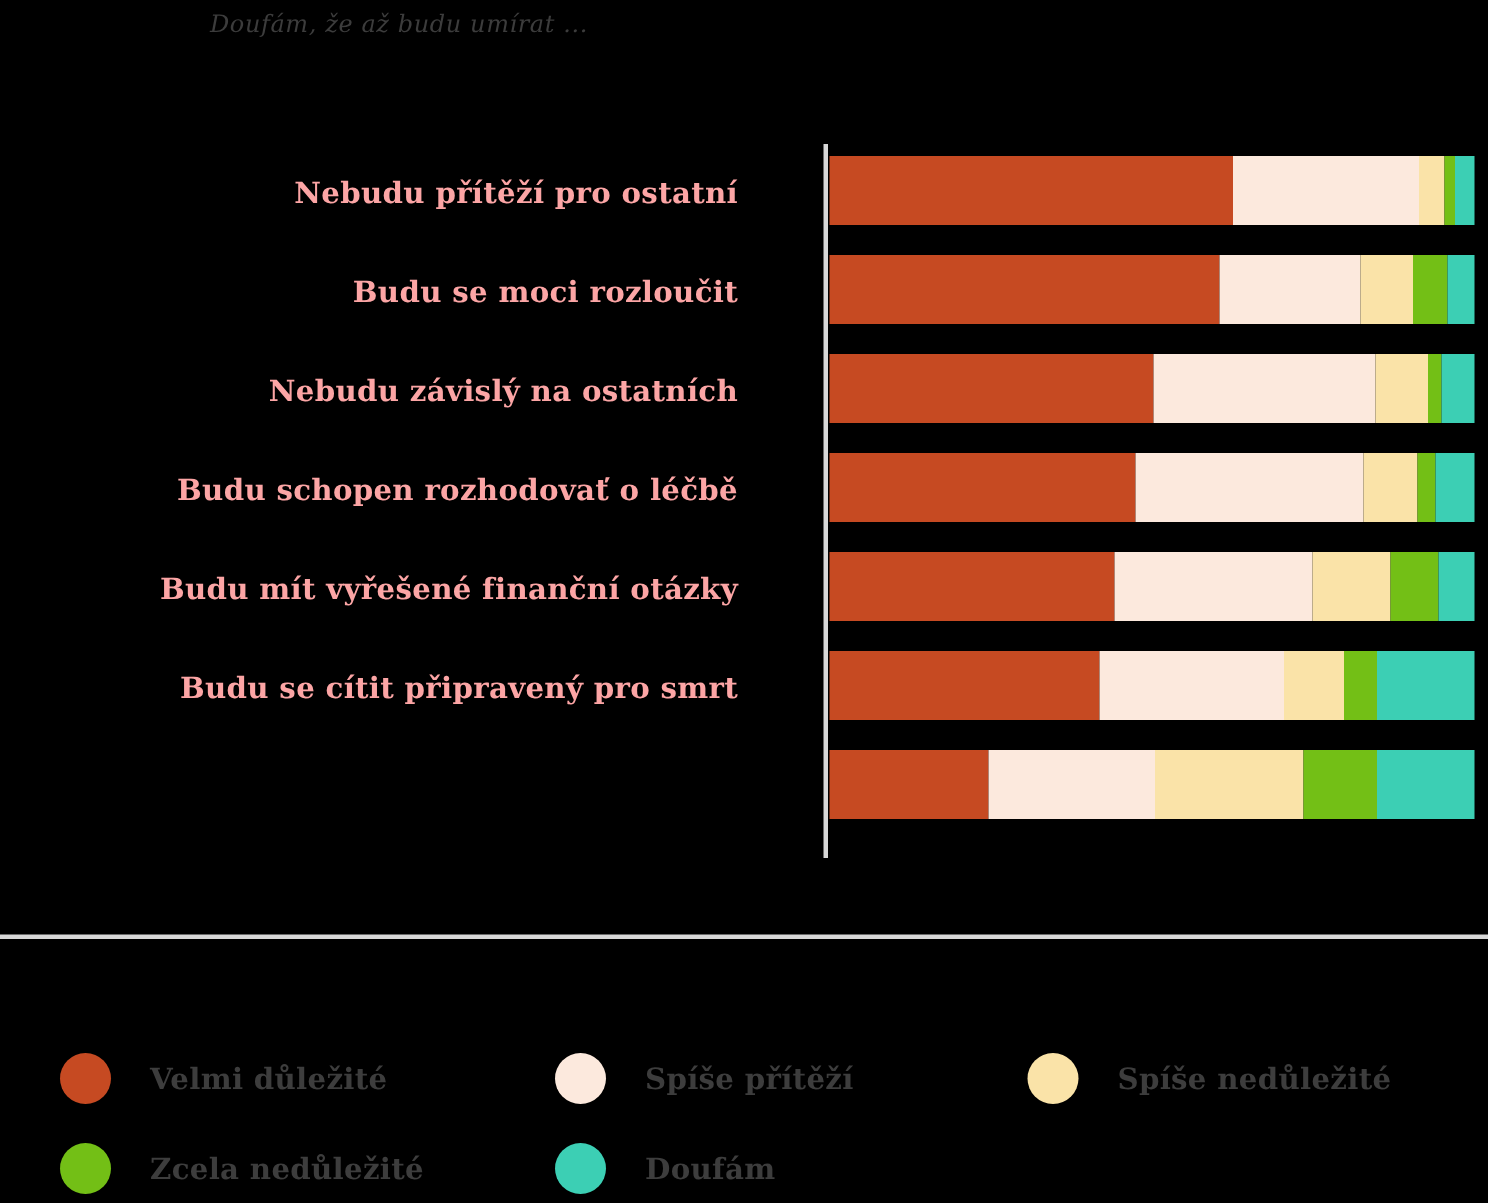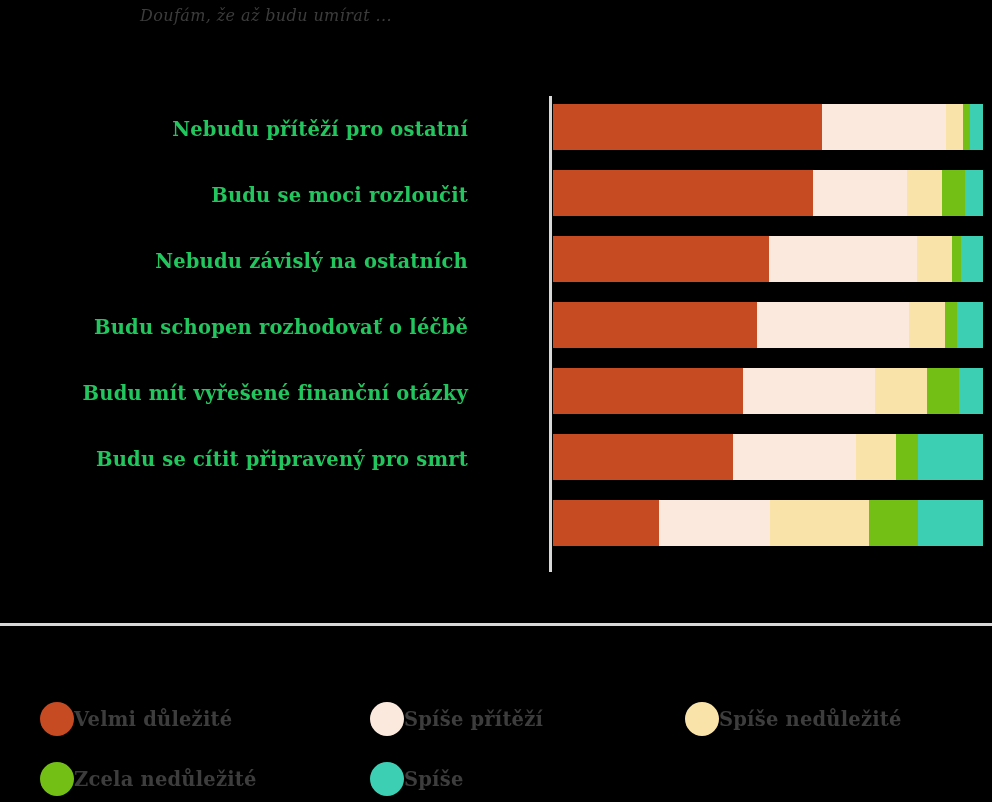--- a/index.html
+++ b/index.html
@@ -56,27 +56,27 @@
   }
 
   .bar-row {
     position: absolute;
     left: 0;
     width: 992px;
     height: 66px;
   }
   .bar-label {
     position: absolute;
-    right: 524px;
+    right: 500px;
     top: 50%;
     transform: translateY(-50%);
     font-family: "DejaVu Serif", "Liberation Serif", serif;
     font-size: 19.5px;
     font-weight: 700;
-    color: #22c55e;
+    color: #fca5a5;
     white-space: nowrap;
     text-align: right;
     letter-spacing: 0.2px;
   }
   .bar-track {
     position: absolute;
     left: 553px;
     top: 8px;
     height: 46px;
     width: 430px;
@@ -111,20 +111,21 @@
     align-items: center;
     white-space: nowrap;
   }
   .legend-swatch {
     width: 34px;
     height: 34px;
     border-radius: 50%;
     flex: 0 0 auto;
   }
   .legend-text {
+    margin-left: 26px;
     font-family: "DejaVu Serif", "Liberation Serif", serif;
     font-size: 19.5px;
     font-weight: 700;
     color: #3d3d3d;
     letter-spacing: 0.2px;
   }
   .lg-r0 { top: 12px; }
   .lg-r1 { top: 72px; }
   .lg-c0 { left: 40px; }
   .lg-c1 { left: 370px; }
@@ -226,17 +227,17 @@
       <div class="legend-item lg-r0 lg-c2">
         <span class="legend-swatch" style="background: rgb(250, 227, 168);"></span>
         <span class="legend-text">Spíše nedůležité</span>
       </div>
       <div class="legend-item lg-r1 lg-c0">
         <span class="legend-swatch" style="background: rgb(115, 191, 22);"></span>
         <span class="legend-text">Zcela nedůležité</span>
       </div>
       <div class="legend-item lg-r1 lg-c1">
         <span class="legend-swatch" style="background: rgb(60, 207, 180);"></span>
-        <span class="legend-text">Spíše</span>
+        <span class="legend-text">Doufám</span>
       </div>
     </div>
 
 </div>
 
 </body></html>

